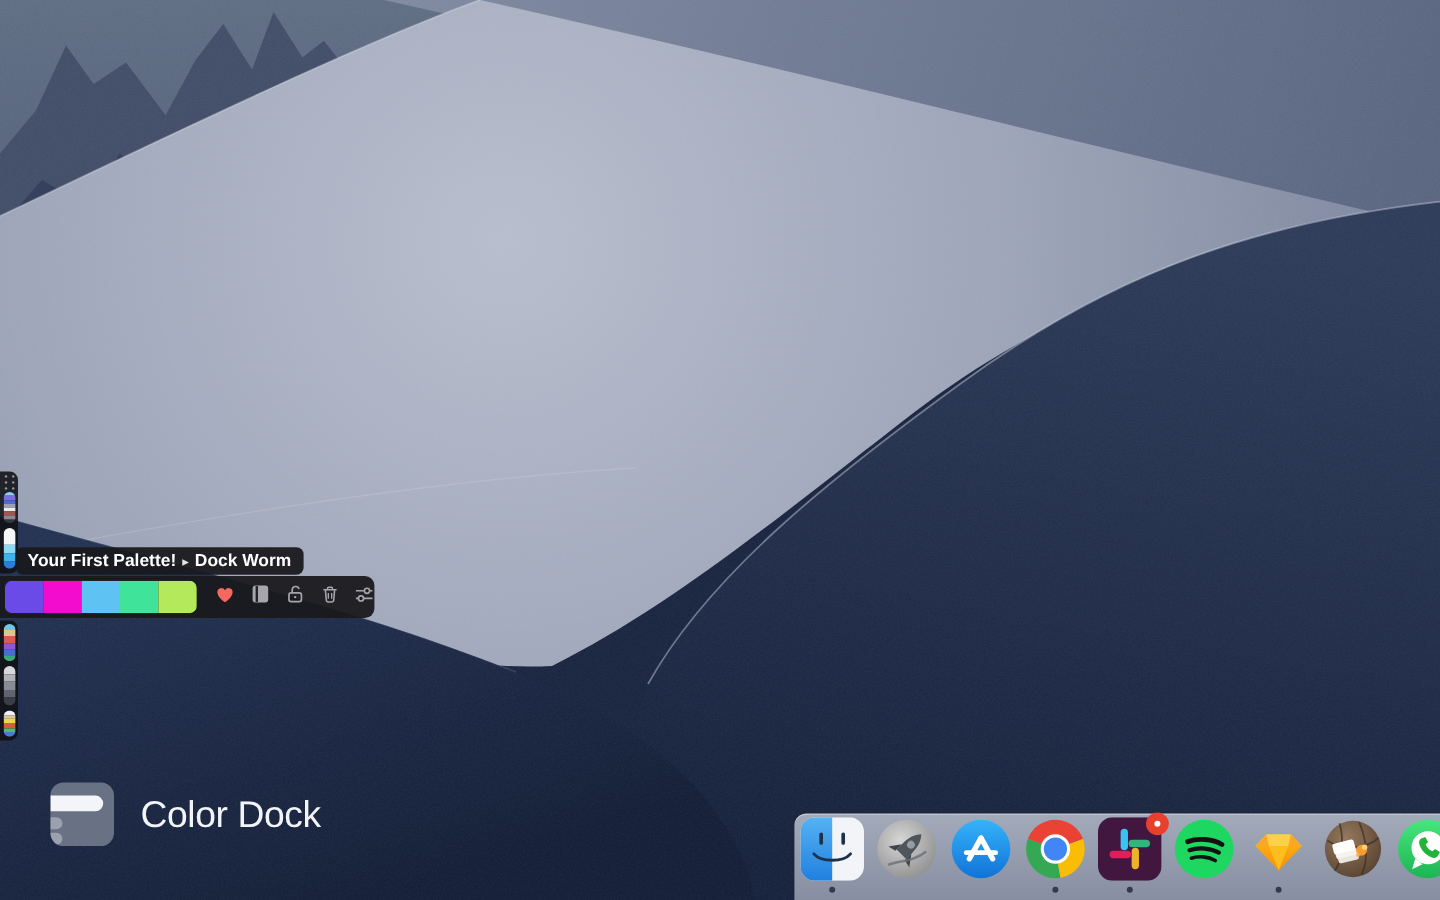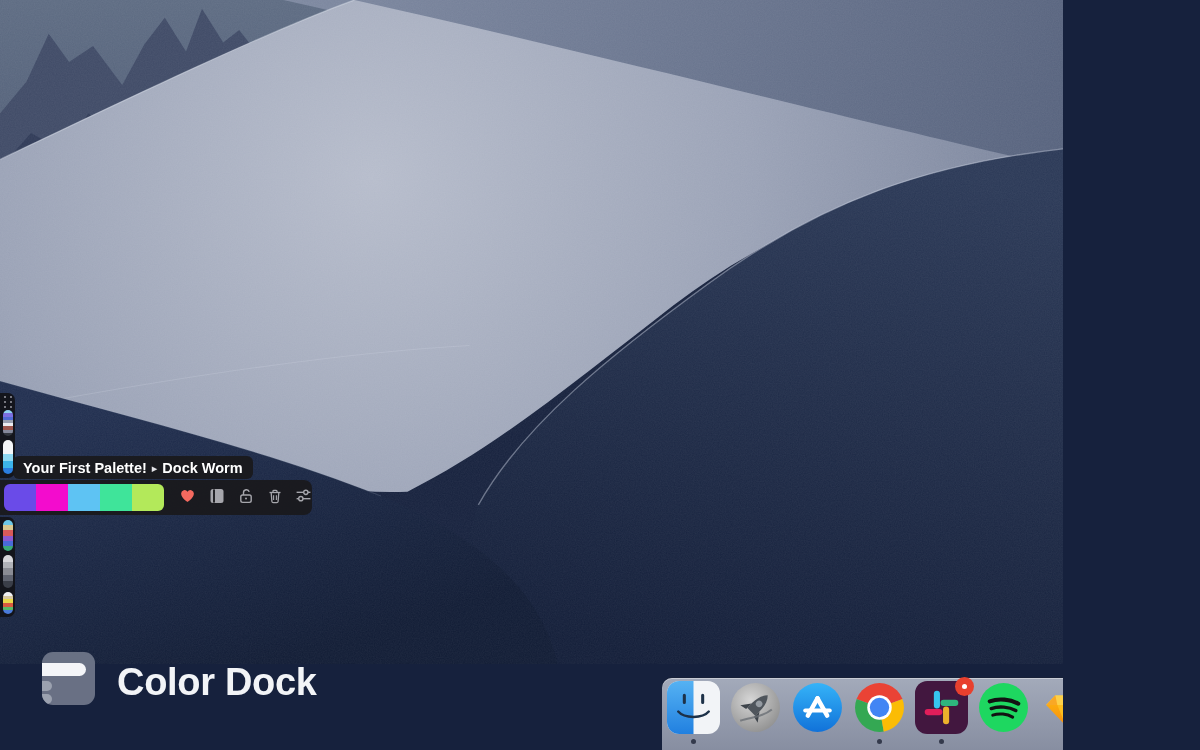--- a/index.html
+++ b/index.html
@@ -1,17 +1,17 @@
 <!DOCTYPE html>
 <html><head>
 <meta charset="utf-8">
 <style>
   html,body{margin:0;padding:0;width:1200px;height:750px;overflow:hidden;background:#16213d;
     font-family:"Liberation Sans","DejaVu Sans",sans-serif;}
-  #stage{position:relative;width:1063px;height:750px;overflow:hidden;}
+  #stage{position:relative;width:1200px;height:750px;overflow:hidden;}
   #wall{position:absolute;inset:0;}
 
   
   .strip{position:absolute;left:0;width:15px;background:rgba(17,17,21,.88);
     border-radius:0 7px 7px 0;display:flex;flex-direction:column;align-items:center;box-sizing:border-box;}
   #strip-top{top:393px;height:85px;padding:3px 0 3px 0;}
   #strip-bottom{top:517px;height:100px;padding:3px 0;}
   .grip{width:9px;height:12px;display:grid;grid-template-columns:1fr 1fr;gap:2px 3px;
     justify-items:center;align-items:center;margin-bottom:2px;}
   .grip i{width:2px;height:2px;border-radius:50%;background:#9a9aa2;display:block;}
@@ -34,21 +34,21 @@
 
   
   .brand-icon{position:absolute;left:42px;top:652px;width:53px;height:53px;border-radius:11px;
     background:rgba(110,117,136,.95);overflow:hidden;}
   .brand-icon .pill-big{position:absolute;left:0;top:11px;width:44px;height:13px;
     background:#f4f5f8;border-radius:0 7px 7px 0;}
   .brand-icon .pill-s1{position:absolute;left:0;top:29px;width:10px;height:10px;
     background:#9ba1af;border-radius:0 5px 5px 0;}
   .brand-icon .pill-s2{position:absolute;left:0;top:42px;width:10px;height:10px;
     background:#9ba1af;border-radius:0 5px 5px 0;}
-  .brand-text{position:absolute;left:117px;top:661px;font-size:38px;font-weight:700;
+  .brand-text{position:absolute;left:117px;top:661px;font-size:31px;font-weight:400;
     color:#f2f4f7;letter-spacing:-.3px;}
 
   
   .dock{position:absolute;left:662px;top:678px;width:560px;height:72px;
     background:linear-gradient(#a3aaba,#878e a1);
     background:linear-gradient(#a3aaba,#878ea1);
     border-radius:10px 0 0 0;
     box-shadow:inset 0 1px 0 rgba(255,255,255,.4), 0 -1px 0 rgba(28,34,52,.55);
     display:flex;gap:9px;padding:3px 0 0 5px;box-sizing:border-box;}
   .dock-item{position:relative;width:53px;height:53px;flex:0 0 auto;}

